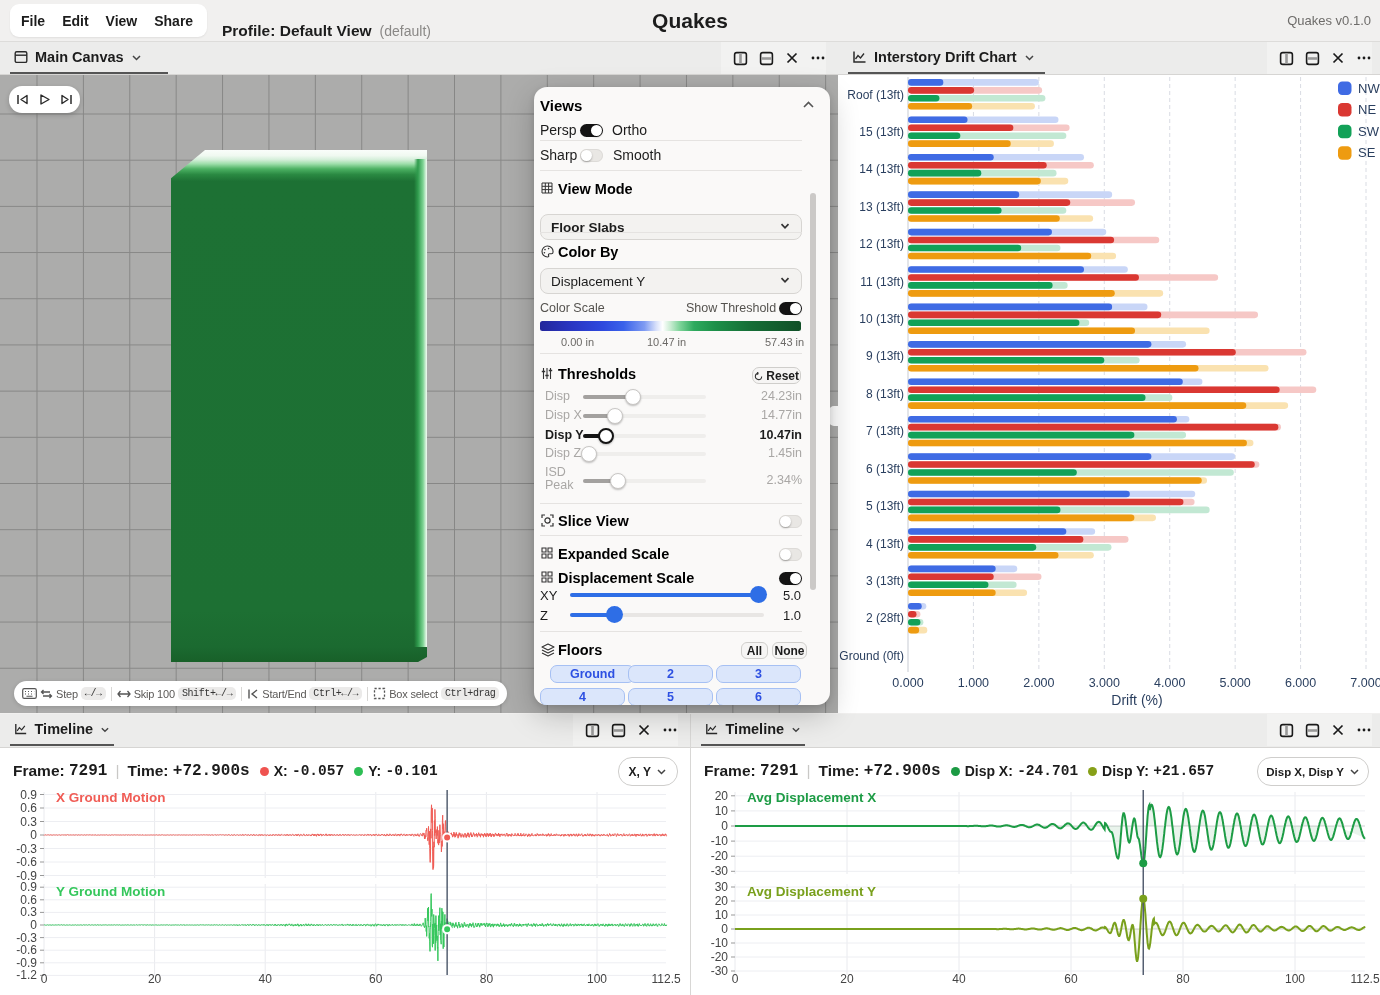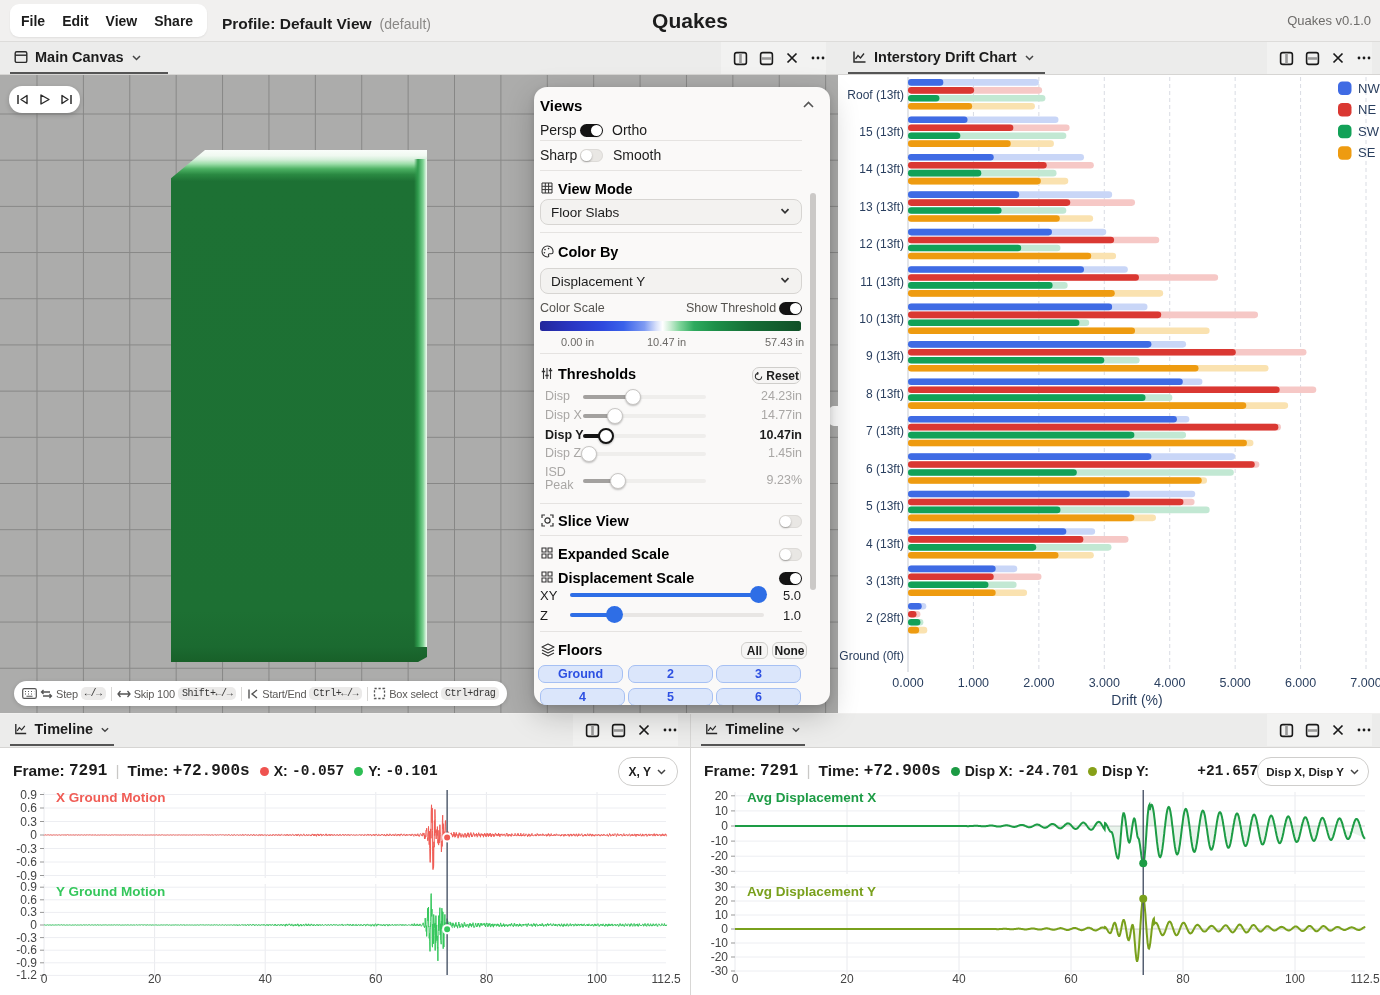--- a/index.html
+++ b/index.html
@@ -2,21 +2,21 @@
 <html><head>
 <meta charset="utf-8">
 <style>
   * { margin:0; padding:0; box-sizing:border-box; }
   html,body { width:1380px; height:995px; overflow:hidden; font-family:"Liberation Sans", sans-serif; background:#f1f0ef; }
   .abs { position:absolute; }
   
   #topbar { position:absolute; left:0; top:0; width:1380px; height:42px; background:#f1f0ef; border-bottom:1px solid #dddcda; z-index:30; }
   #menubox { position:absolute; left:10px; top:4px; width:197px; height:33px; background:#fff; border-radius:9px; box-shadow:0 1px 2px rgba(0,0,0,0.07); display:flex; align-items:center; padding:0 11px; gap:17px; }
   #menubox span { font-weight:bold; font-size:14px; color:#1c1c1c; }
-  #profile { position:absolute; left:222px; top:3px; height:42px; display:flex; align-items:center; gap:8px; }
+  #profile { position:absolute; left:222px; top:10px; height:42px; display:flex; align-items:center; gap:8px; }
   #profile b { font-size:15.5px; color:#1c1c1c; }
   #profile i { font-style:normal; font-size:14px; color:#8a8886; }
   #apptitle { position:absolute; left:0; right:0; top:0; height:42px; text-align:center; line-height:42px; font-size:21px; font-weight:bold; color:#1c1c1c; }
   #version { position:absolute; right:9px; top:0; height:50px; line-height:42px; font-size:13px; color:#6e6c6a; }
   
   .phead { position:absolute; height:33px; background:#ececeb; border-bottom:1px solid #d6d5d3; z-index:10; }
   .ptab { position:absolute; left:10px; top:0; height:32px; display:flex; align-items:center; gap:7px; border-bottom:2px solid #555; padding:0 4px; }
   .ptab b { font-size:14.5px; color:#1c1c1c; }
   .hicons { position:absolute; top:0; height:32px; display:flex; align-items:center; gap:11px; background:#f2f2f1; padding-left:12px; }
   
@@ -504,21 +504,21 @@
         <circle cx="3" cy="7" r="1.4" fill="#1a1a1a"></circle>
         <circle cx="8" cy="7" r="1.4" fill="#1a1a1a"></circle>
         <circle cx="13" cy="7" r="1.4" fill="#1a1a1a"></circle>
       </svg>
     </div>
 </div>
 <div id="brpanel">
   <div class="inforow">
     <b>Frame:</b>&nbsp;<span class="mono">7291</span><span class="vsep">|</span><b>Time:</b>&nbsp;<span class="mono">+72.900s</span>
     <span class="dot" style="background:#1b9a43;"></span><span style="font-size:14px;font-weight:bold;">Disp X:</span>&nbsp;<span class="mono" style="font-size:14.5px;">-24.701</span>
-    <span class="dot" style="background:#87a018;"></span><span style="font-size:14px;font-weight:bold;">Disp Y:</span>&nbsp;<span class="mono" style="font-size:14.5px;margin-left:44px;">+21.657</span>
+    <span class="dot" style="background:#87a018;"></span><span style="font-size:14px;font-weight:bold;">Disp Y:</span>&nbsp;<span class="mono" style="font-size:14.5px;">+21.657</span>
   </div>
   <div class="selpill" style="right:11px; padding:0 8px; font-size:11.5px;">Disp X, Disp Y <svg width="11" height="11" viewBox="0 0 11 11">
         <path d="M2 4 L5.5 7.5 L9 4" fill="none" stroke="#444" stroke-width="1.5"></path>
       </svg></div>
   <svg id="brsvg" width="690" height="205" style="position:absolute;left:0;top:42px;">
       <line x1="44" y1="2" x2="44" y2="84" stroke="#e9eaee"></line>
       <line x1="44" y1="94" x2="44" y2="185" stroke="#e9eaee"></line>
       <line x1="156" y1="2" x2="156" y2="84" stroke="#e9eaee"></line>
       <line x1="156" y1="94" x2="156" y2="185" stroke="#e9eaee"></line>
       <line x1="268" y1="2" x2="268" y2="84" stroke="#e9eaee"></line>
@@ -603,21 +603,21 @@
     <div class="abs" style="left:6px; top:60px; font-size:14px; color:#1c1c1c;">Sharp</div>
     <div class="toggle off abs" style="left:46px; top:61.5px;">
       <div class="knob"></div>
     </div>
     <div class="abs" style="left:79px; top:60px; font-size:14px; color:#1c1c1c;">Smooth</div>
     <div class="vsect-sep" style="top:83.4px;"></div>
     <svg class="abs" style="left:7px; top:95px;" width="12" height="12" viewBox="0 0 12 12">
       <path d="M1 1h10v10H1z M1 4.3h10 M1 7.6h10 M4.3 1v10 M7.6 1v10" fill="none" stroke="#333" stroke-width="1"></path>
     </svg>
     <div class="abs" style="left:24px; top:94px; font-size:14.5px; font-weight:bold;">View Mode</div>
-    <div class="vselect" style="top:112px;">Floor Slabs<span class="chev"><svg width="12" height="12" viewBox="0 0 12 12">
+    <div class="vselect" style="top:127px;font-weight:bold;">Floor Slabs<span class="chev"><svg width="12" height="12" viewBox="0 0 12 12">
           <path d="M2.5 4.2 L6 7.8 L9.5 4.2" fill="none" stroke="#333" stroke-width="1.7"></path>
         </svg></span></div>
     <div class="vsect-sep" style="top:145px;"></div>
     <svg class="abs" style="left:7px; top:158px;" width="13" height="13" viewBox="0 0 13 13">
       <path d="M6.5 1 A5.5 5.5 0 1 0 6.5 12 C7.6 12 8 11.2 7.6 10.4 C7.2 9.6 7.6 8.8 8.6 8.8 L10.6 8.8 C11.5 8.8 12 8.2 12 7.2 A5.5 5.5 0 0 0 6.5 1 Z" fill="none" stroke="#333" stroke-width="1.1"></path>
       <circle cx="4" cy="4.6" r="0.8" fill="#333"></circle>
       <circle cx="7.6" cy="3.6" r="0.8" fill="#333"></circle>
       <circle cx="3.4" cy="7.8" r="0.8" fill="#333"></circle>
     </svg>
     <div class="abs" style="left:24px; top:157px; font-size:14.5px; font-weight:bold;">Color By</div>
@@ -673,21 +673,21 @@
         <div class="knob" style="left:-2.2249999999999996px; "></div>
       </div>
       <div class="sval" style="">1.45in</div>
     </div>
     <div class="srow" style="top:384px;">
       <div class="slabel" style="top:-5px; line-height:13px;">ISD<br>Peak</div>
       <div class="track">
         <div class="fill" style="width:38.19px; background:#a3a19f;"></div>
         <div class="knob" style="left:27.189999999999998px; "></div>
       </div>
-      <div class="sval" style="">9.23%</div>
+      <div class="sval" style="">2.34%</div>
     </div>
     <div class="vsect-sep" style="top:415.6px;"></div>
     <svg class="abs" style="left:7px; top:427px;" width="13" height="13" viewBox="0 0 13 13">
       <path d="M4 1 H1 V4 M9 1 H12 V4 M1 9 V12 H4 M12 9 V12 H9" fill="none" stroke="#333" stroke-width="1.2"></path>
       <circle cx="6.5" cy="6.5" r="2.6" fill="none" stroke="#333" stroke-width="1.2"></circle>
     </svg>
     <div class="abs" style="left:24px; top:426px; font-size:14.5px; font-weight:bold;">Slice View</div>
     <div class="toggle off abs" style="left:245px; top:428px;">
       <div class="knob"></div>
     </div>
@@ -720,20 +720,20 @@
       <div class="knob" style="left:65.56px;"></div>
       <div class="abs" style="right:0; top:0; font-size:13px; color:#1c1c1c;">1.0</div>
     </div>
     <div class="vsect-sep" style="top:544px;"></div>
     <svg class="abs" style="left:7px; top:556px;" width="14" height="14" viewBox="0 0 14 14">
       <path d="M7 1 L13 4 L7 7 L1 4 Z M1 7 L7 10 L13 7 M1 10 L7 13 L13 10" fill="none" stroke="#333" stroke-width="1.1" stroke-linejoin="round"></path>
     </svg>
     <div class="abs" style="left:24px; top:555px; font-size:14.5px; font-weight:bold;">Floors</div>
     <div class="minibtn" style="left:207px; top:555px; width:27px; line-height:16px;">All</div>
     <div class="minibtn" style="left:238px; top:555px; width:35px; line-height:16px;">None</div>
-    <div class="fbtn" style="left:4px; top:577.8px;">Ground</div>
+    <div class="fbtn" style="left:16px; top:577.8px;">Ground</div>
     <div class="fbtn" style="left:94px; top:577.8px;">2</div>
     <div class="fbtn" style="left:182px; top:577.8px;">3</div>
     <div class="fbtn" style="left:6px; top:601px;">4</div>
     <div class="fbtn" style="left:94px; top:601px;">5</div>
     <div class="fbtn" style="left:182px; top:601px;">6</div>
     <div class="abs" style="left:276px; top:106px; width:5.5px; height:397px; border-radius:3px; background:#cbc9c7;"></div>
   </div>
 
 </body></html>

